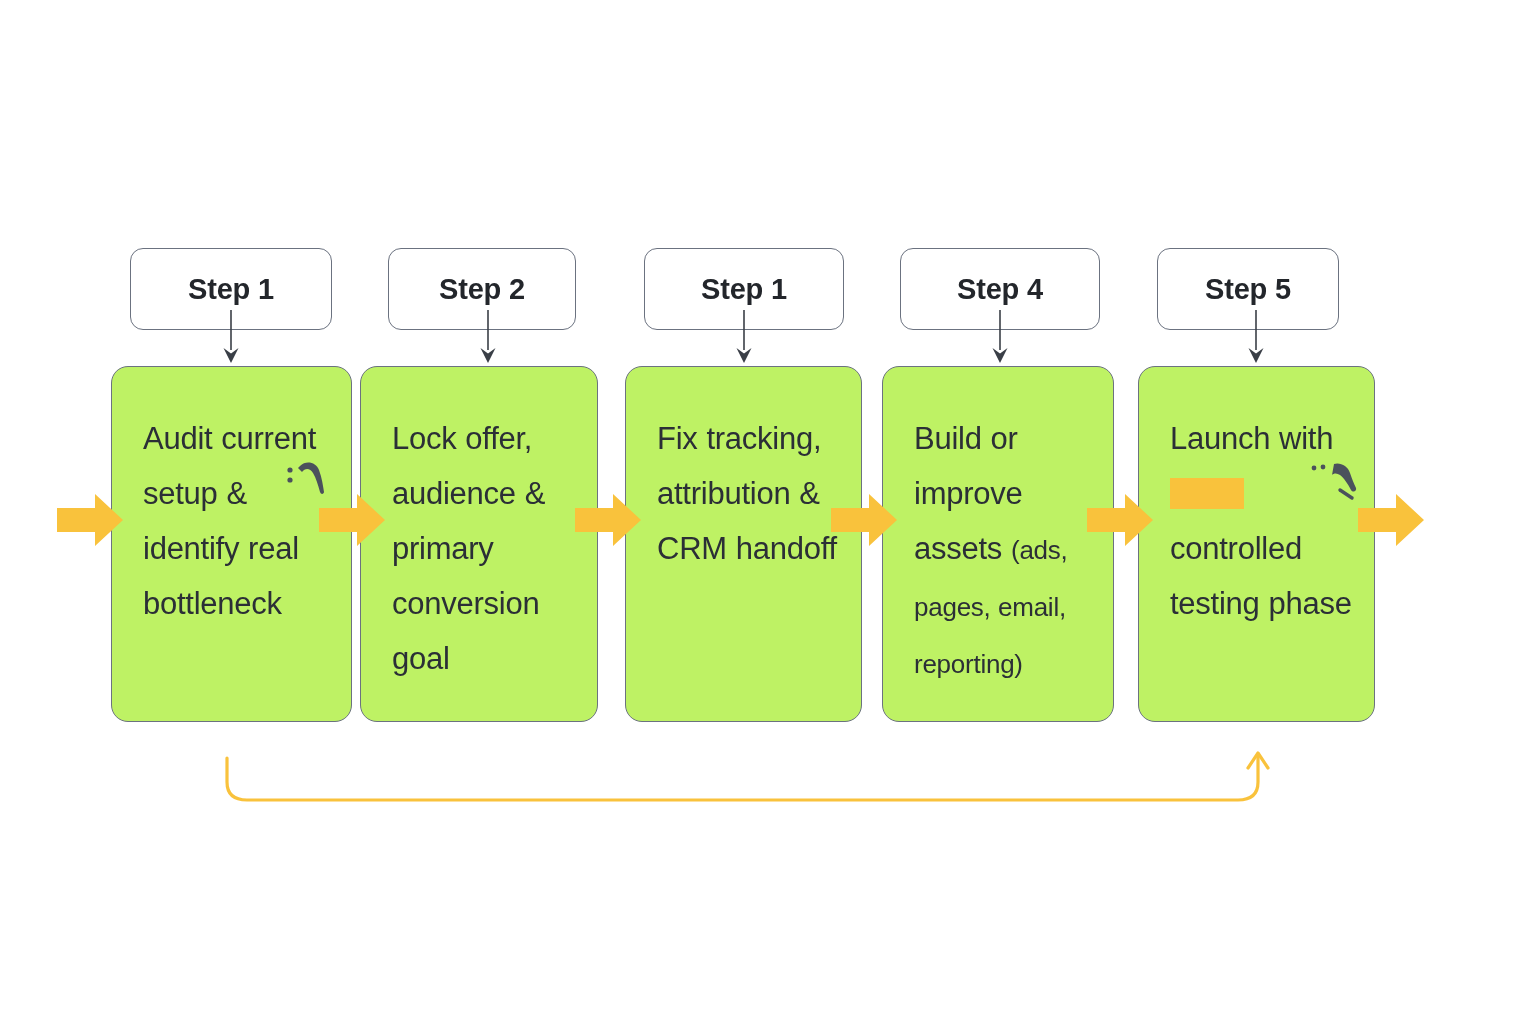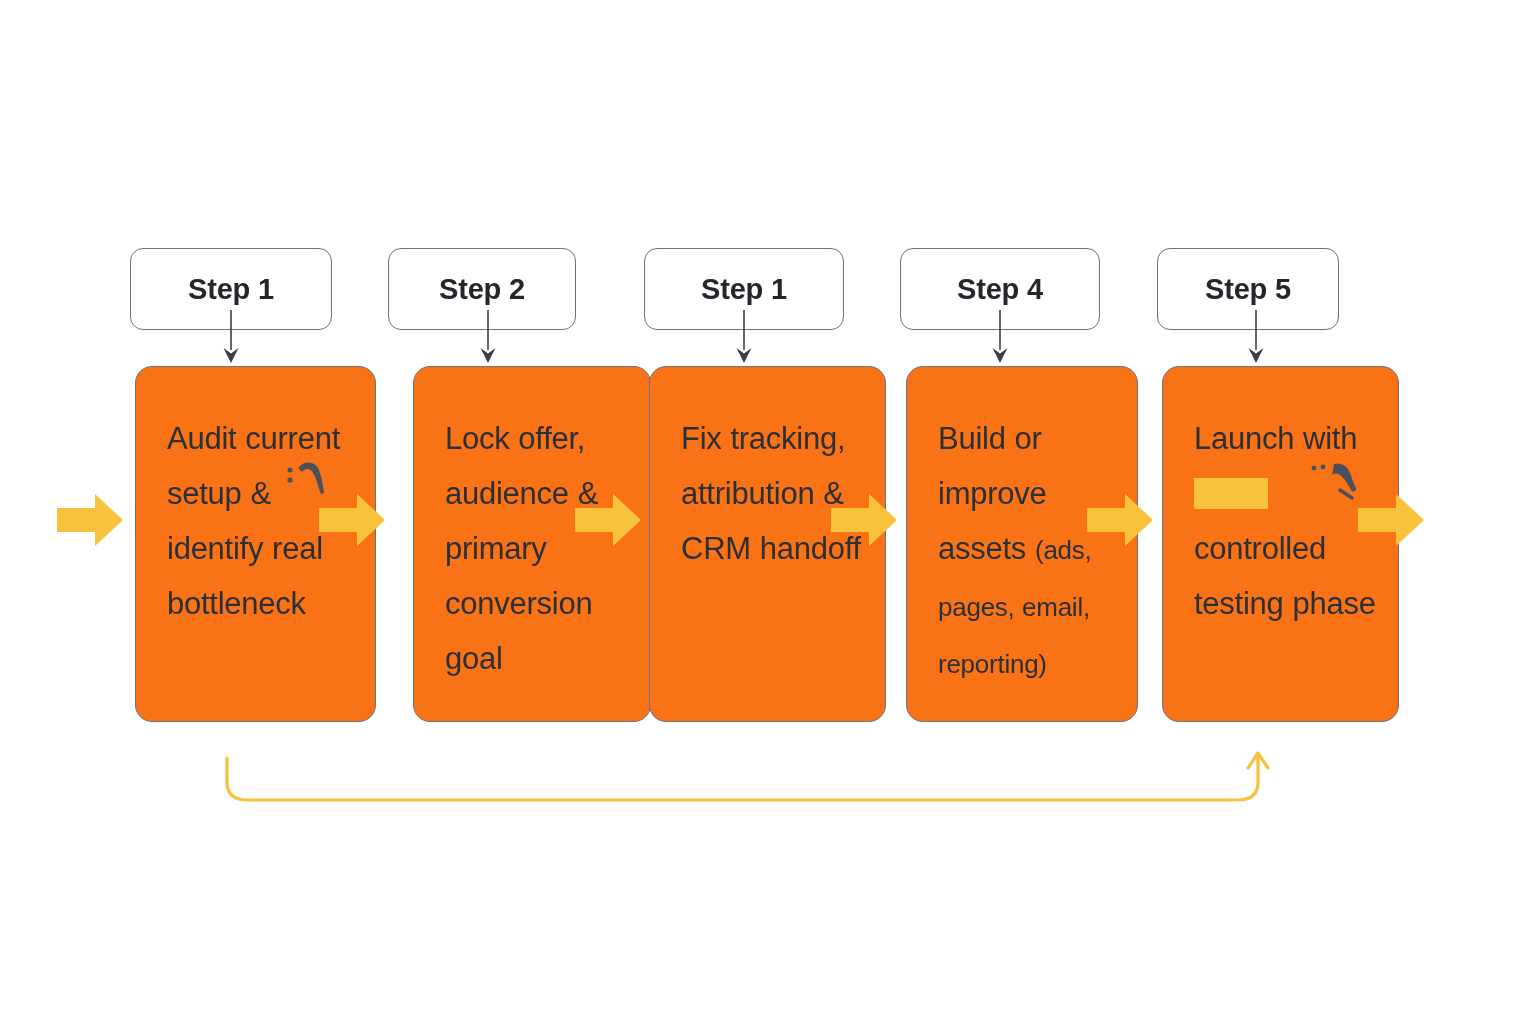--- a/index.html
+++ b/index.html
@@ -45,23 +45,22 @@
     overflow: visible;
   }
 
   
   .card {
     position: absolute;
     top: 366px;
     height: 356px;
     border: 1.7px solid #6b7280;
     border-radius: 17px;
-    background: #f97316;
+    background: #bef264;
     overflow: hidden;
-    margin-left: 24px;
   }
   .card-text {
     position: absolute;
     left: 31px;
     right: 16px;
     top: 44px;
     font-size: 31px;
     line-height: 55px;
     color: #2b2f36;
     letter-spacing: -0.25px;
@@ -154,21 +153,21 @@
     <svg width="26" height="58" viewBox="0 0 26 58">
       <line x1="13" y1="0" x2="13" y2="40" stroke="#3a3f47" stroke-width="1.6"></line>
       <path d="M5.5 38 L13 53 L20.5 38 L13 43.5 Z" fill="#3a3f47"></path>
     </svg>
   </div>
 
   <div class="card" style="left:111px; width:241px;">
     <div class="card-text">Audit current setup &amp; identify real bottleneck</div>
   </div>
 
-  <div class="card" style="left:389px; width:238px;padding-left:14px;">
+  <div class="card" style="left:360px; width:238px;padding-left:14px;">
     <div class="card-text">Lock offer, audience &amp; primary conversion goal</div>
   </div>
 
   <div class="card" style="left:625px; width:237px;">
     <div class="card-text">Fix tracking, attribution &amp; CRM handoff</div>
   </div>
 
   <div class="card" style="left:882px; width:232px;">
     <div class="card-text">
       <span>Build or improve assets </span><span class="small">(ads, pages, email, reporting)</span>

